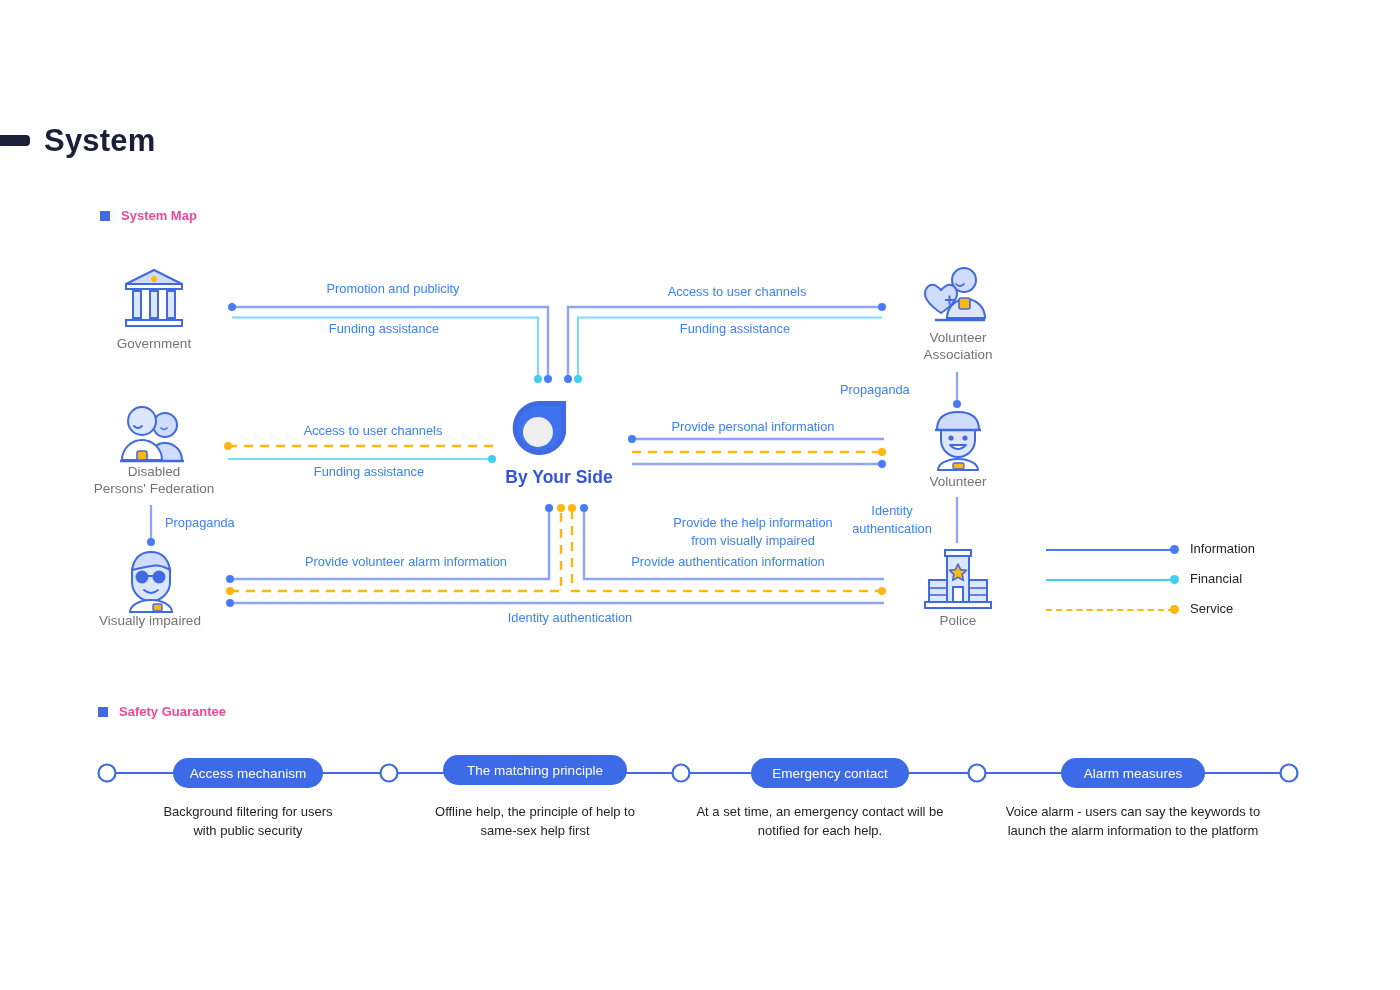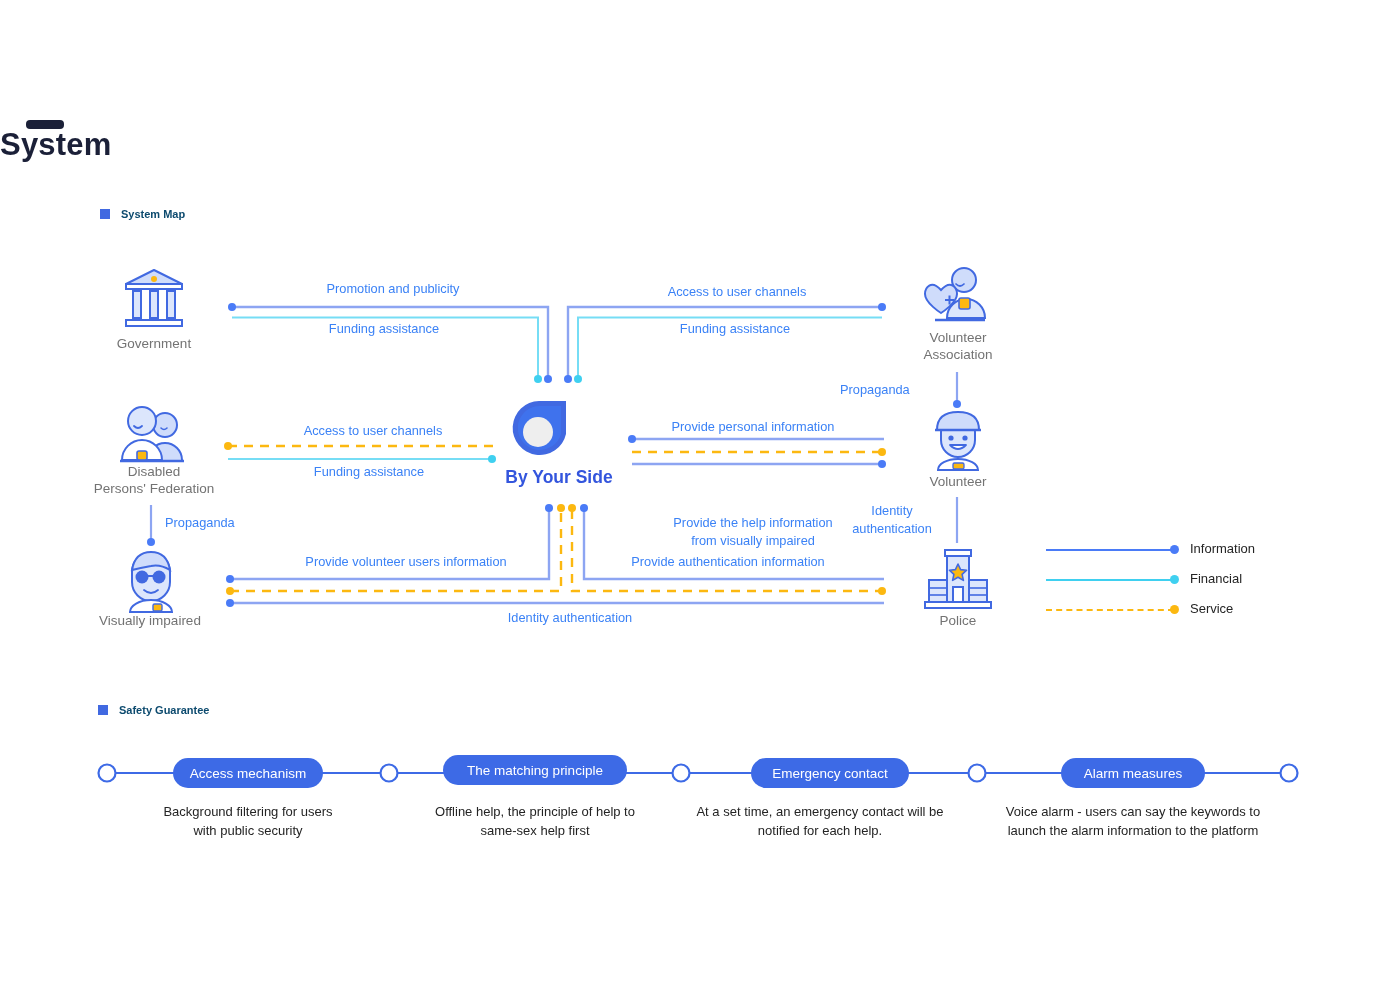--- a/index.html
+++ b/index.html
@@ -9,35 +9,35 @@
     font-family:"Liberation Sans", sans-serif;
     color:#333;
     position:relative;
     overflow:hidden;
   }
   .page{position:absolute;inset:0;}
 
   
   #page-title-row{
     position:absolute;left:0;top:120px;height:40px;
-    display:flex;align-items:center;flex-direction:column;
+    display:flex;align-items:center;
   }
   #title-bar{
     width:38px;height:11px;border-radius:4px;background:#1b2038;
     margin-left:-8px;margin-right:14px;
   }
   #title-text{
     font-size:31px;font-weight:bold;color:#1b2038;letter-spacing:.2px;
     line-height:1;
   }
 
   
   .section-heading{position:absolute;display:flex;align-items:center;}
   .sq{width:10px;height:10px;background:#4169e1;margin-right:11px;}
-  .section-heading .lbl{font-size:11px;font-weight:bold;color:#0c4a6e;}
+  .section-heading .lbl{font-size:13px;font-weight:bold;color:#ec4899;}
   #sec-map{left:100px;top:208px;}
   #sec-safety{left:98px;top:704px;}
 
   
   #diagram{position:absolute;left:0;top:0;width:1400px;height:700px;}
   #diagram svg{position:absolute;left:0;top:0;}
 
   
   .node-label{
     position:absolute;text-align:center;font-size:13.5px;color:#737373;
@@ -242,21 +242,21 @@
     <div class="edge-label" style="left:259px;top:463px;width:220px;">Funding assistance</div>
     <div class="edge-label" style="left:165px;top:514px;width:104px;text-align:left;">Propaganda</div>
     <div class="edge-label" style="left:840px;top:381px;width:104px;text-align:left;">Propaganda</div>
 
     <div class="edge-label" style="left:643px;top:418px;width:220px;">Provide personal information</div>
     <div class="edge-label" style="left:643px;top:470px;width:220px;margin-top:44px;">Provide the help information
 from visually impaired</div>
     <div class="edge-label" style="left:840px;top:502px;width:104px;">Identity
 authentication</div>
 
-    <div class="edge-label" style="left:296px;top:553px;width:220px;">Provide volunteer users information</div>
+    <div class="edge-label" style="left:296px;top:553px;width:220px;">Provide volunteer alarm information</div>
     <div class="edge-label" style="left:618px;top:553px;width:220px;">Provide authentication information</div>
     <div class="edge-label" style="left:460px;top:609px;width:220px;">Identity authentication</div>
 
     <div id="hub">
       <svg id="hub-mark" viewBox="0 0 56 62">
         <path d="M28,1 H55 V34 A27,27 0 1 1 28,1 Z" fill="#4169e1"></path>
         <path d="M28,6 H50 V34 A22,22 0 1 1 28,6 Z" fill="#3f74ee" opacity="0.85"></path>
         <circle cx="27" cy="32" r="15" fill="#eeeeee"></circle>
       </svg>
       <div id="hub-label">By Your Side</div>

